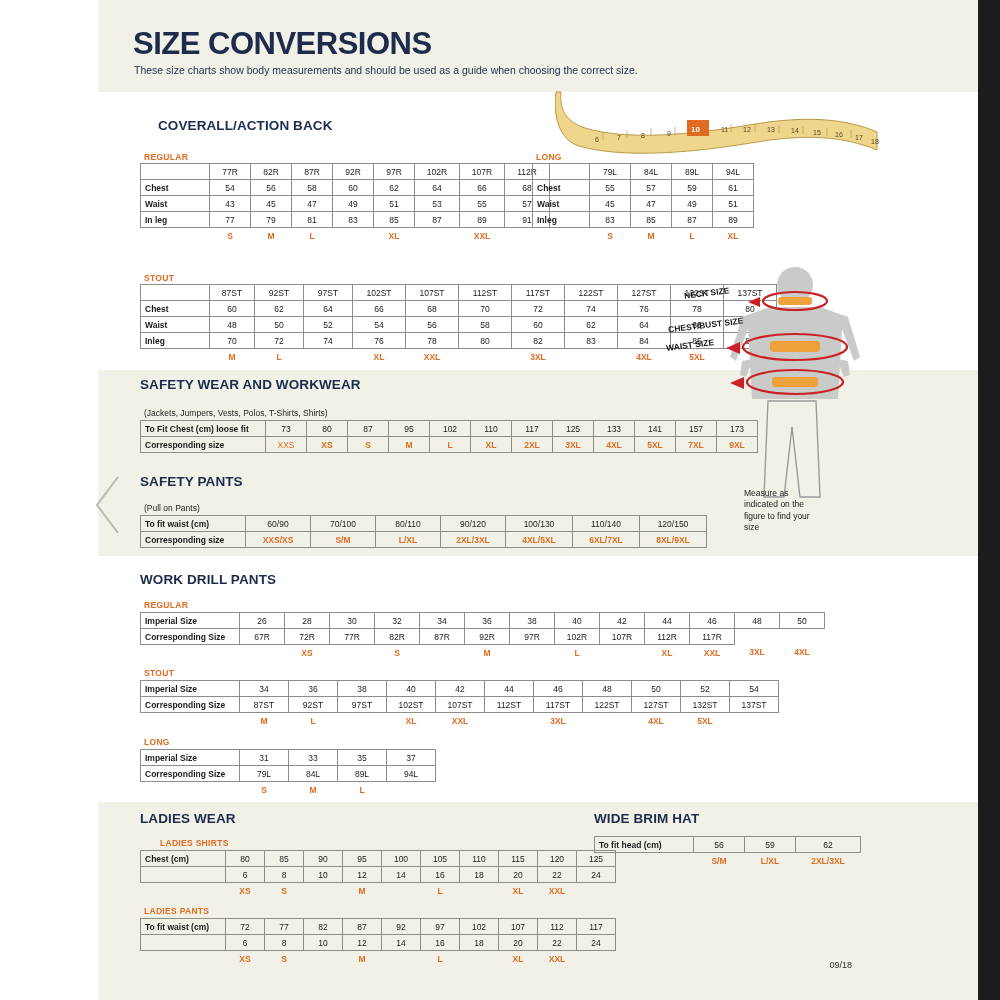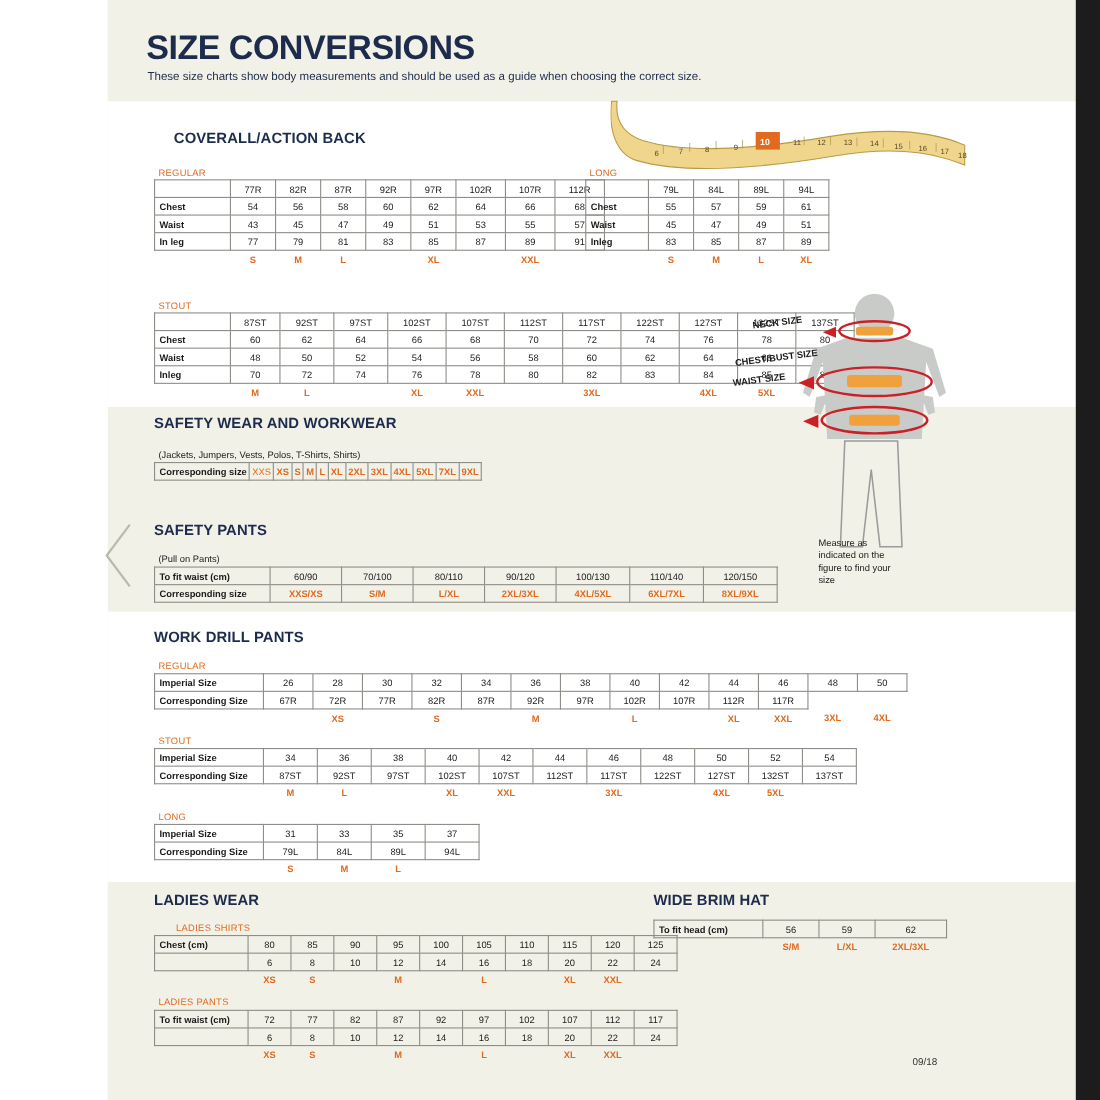--- a/index.html
+++ b/index.html
@@ -26,21 +26,21 @@
   .title{
     position:absolute;left:133px;top:26px;
     font-size:31px;font-weight:bold;letter-spacing:-0.5px;color:#1d2b4c;
   }
   .subtitle{
     position:absolute;left:134px;top:64px;
     font-size:10.5px;color:#1d2b4c;
   }
   
   .sec-title{position:absolute;font-size:13.5px;font-weight:bold;color:#1d2b4c;letter-spacing:0.1px;}
-  .sub-lbl{position:absolute;font-size:8.5px;font-weight:normal;color:#e06b20;letter-spacing:0.3px;}
+  .sub-lbl{position:absolute;font-size:8.5px;font-weight:bold;color:#e06b20;letter-spacing:0.3px;}
   .note{position:absolute;font-size:8.5px;color:#222;}
   
   table{border-collapse:collapse;position:absolute;padding-left:17px;}
   table td{
     border:1px solid #8e8e88;
     font-size:8.5px;color:#1a1a1a;
     text-align:center;
     padding:1px 2px;
     height:13px;
     background:transparent;
@@ -281,20 +281,35 @@
       <td>5XL</td>
       <td></td>
     </tr>
   </tbody>
     </table>
 
   <div class="sec-title" style="left:140px;top:377px;">SAFETY WEAR AND WORKWEAR</div>
   <div class="note" style="left:144px;top:408px;">(Jackets, Jumpers, Vests, Polos, T-Shirts, Shirts)</div>
   <table style="left:140px;top:420px;">
     <tbody>
+        <tr>
+      <td class="rowhead" style="width:118px;">To Fit Chest (cm) loose fit</td>
+      <td style="width:36px;">73</td>
+      <td style="width:36px;">80</td>
+      <td style="width:36px;">87</td>
+      <td style="width:36px;">95</td>
+      <td style="width:36px;">102</td>
+      <td style="width:36px;">110</td>
+      <td style="width:36px;">117</td>
+      <td style="width:36px;">125</td>
+      <td style="width:36px;">133</td>
+      <td style="width:36px;">141</td>
+      <td style="width:36px;">157</td>
+      <td style="width:36px;">173</td>
+    </tr>
     <tr>
       <td class="rowhead">Corresponding size</td>
       <td style="color:#e06b20;font-weight:normal;">XXS</td>
       <td style="color:#e06b20;font-weight:bold;">XS</td>
       <td style="color:#e06b20;font-weight:bold;">S</td>
       <td style="color:#e06b20;font-weight:bold;">M</td>
       <td style="color:#e06b20;font-weight:bold;">L</td>
       <td style="color:#e06b20;font-weight:bold;">XL</td>
       <td style="color:#e06b20;font-weight:bold;">2XL</td>
       <td style="color:#e06b20;font-weight:bold;">3XL</td>

